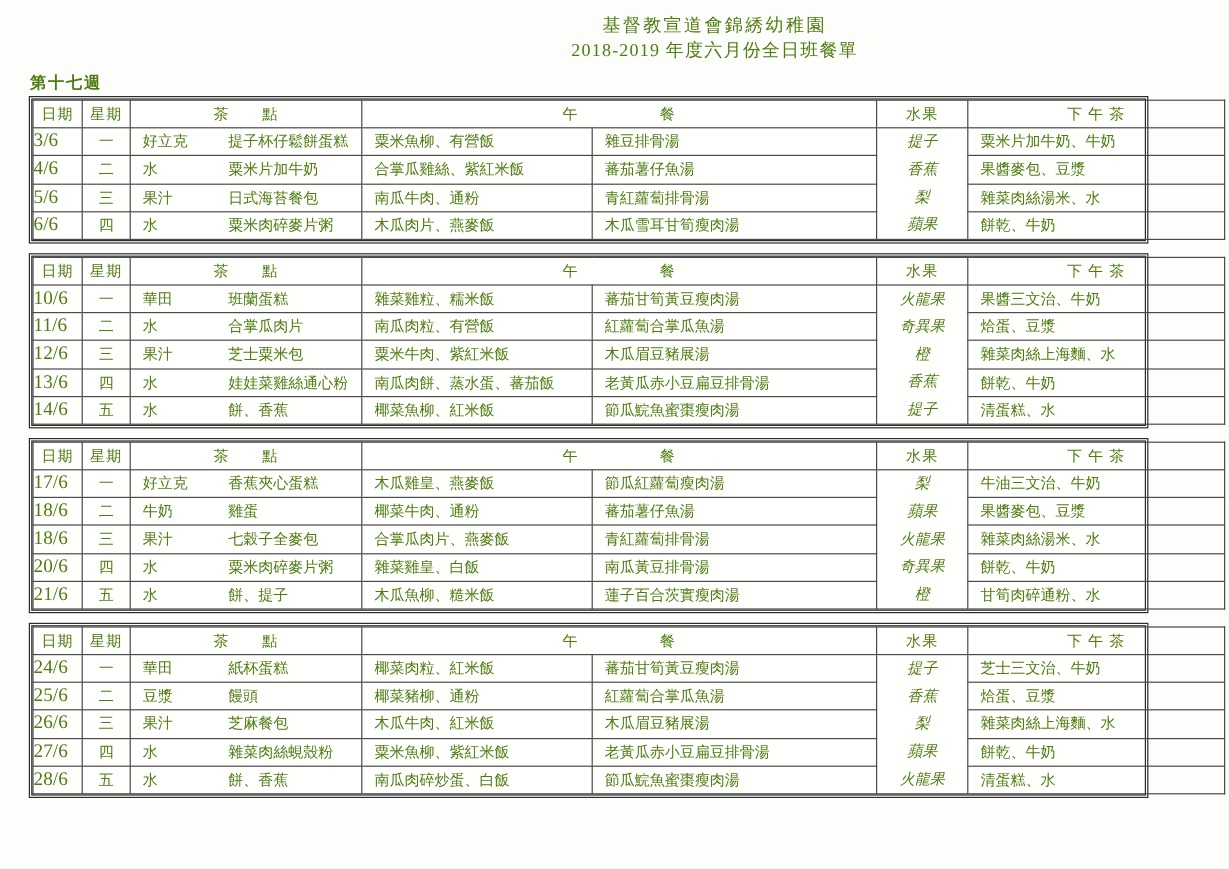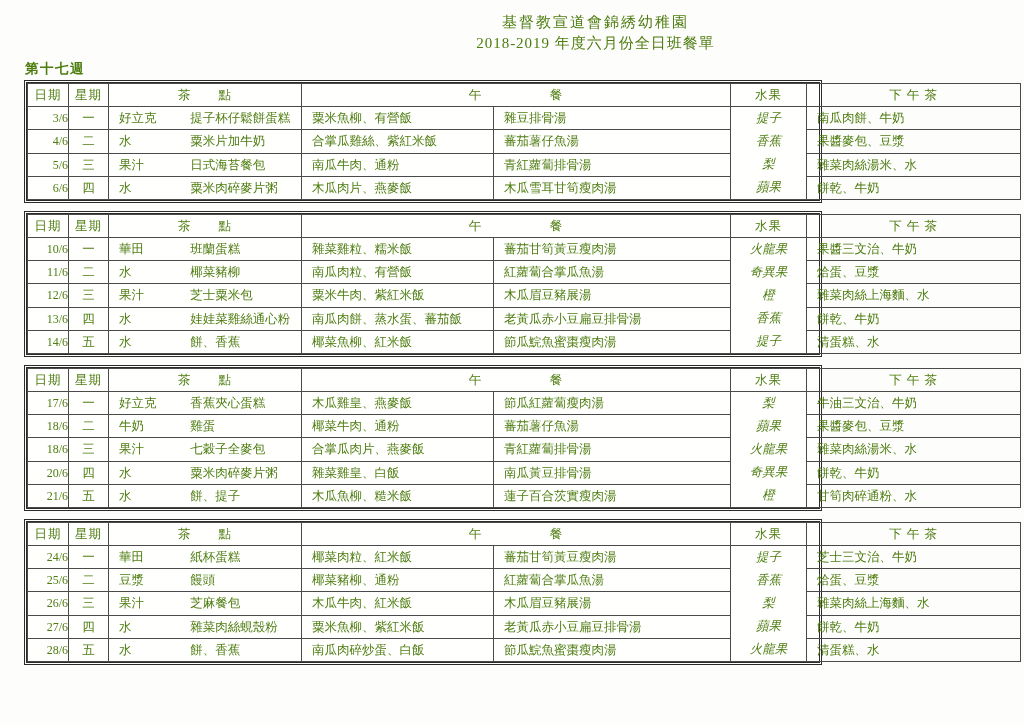--- a/index.html
+++ b/index.html
@@ -10,30 +10,30 @@
   }
   .doc-header { text-align:center; margin-left:150px; margin-bottom:4px; }
   .doc-title   { font-size:15px; line-height:21px; letter-spacing:2px; }
   .doc-subtitle{ font-size:15px; line-height:21px; letter-spacing:1px; }
 
   .week-title {
     font-size:13.5px; font-weight:700; letter-spacing:1.5px;
     margin:6px 0 2px 1px;
   }
   .tablewrap {
-    width:798px; box-sizing:border-box; background:#fffffe;
+    width:933px; box-sizing:border-box; background:#fffffe;
     border:3px double #2b2b2b; margin-bottom:8px;
   }
   table { border-collapse:collapse; table-layout:fixed; width:100%; }
   th, td {
     border:1px solid #4a4a4a; padding:0; height:22px; line-height:22px;
     font-size:12.5px; font-weight:normal; white-space:nowrap; overflow:hidden;
   }
   th { text-align:center; letter-spacing:1px; }
-  .c-date  { text-align:right; font-size:12px; }
+  .c-date  { text-align:left; font-size:16px; }
   .c-week  { text-align:center; }
   .c-snack { padding-left:10px; text-align:left;border-radius:11px; }
   .c-snack .drink { display:inline-block; width:68px; }
   .c-lunch, .c-soup, .c-tea { padding-left:10px; text-align:left; }
   .c-fruit { text-align:center; padding:0; vertical-align:top; }
   .fruit-line { height:23px; line-height:23px;font-style:italic; }
 </style>
 </head>
 <body>
 
@@ -75,21 +75,21 @@
       <span class="food">提子杯仔鬆餅蛋糕</span>
     </td>
     <td class="c-lunch">粟米魚柳、有營飯</td>
     <td class="c-soup">雜豆排骨湯</td>
     <td class="c-fruit" rowspan="4">
                   <div class="fruit-line">提子</div>
                   <div class="fruit-line">香蕉</div>
                   <div class="fruit-line">梨</div>
                   <div class="fruit-line">蘋果</div>
                 </td>
-                <td class="c-tea">南瓜肉餅、牛奶</td>
+                <td class="c-tea">粟米片加牛奶、牛奶</td>
   </tr>
               <tr>
     <td class="c-date">4/6</td>
     <td class="c-week">二</td>
     <td class="c-snack">
       <span class="drink">水</span>
       <span class="food">粟米片加牛奶</span>
     </td>
     <td class="c-lunch">合掌瓜雞絲、紫紅米飯</td>
     <td class="c-soup">蕃茄薯仔魚湯</td>
@@ -161,21 +161,21 @@
                   <div class="fruit-line">香蕉</div>
                   <div class="fruit-line">提子</div>
                 </td>
                 <td class="c-tea">果醬三文治、牛奶</td>
   </tr>
               <tr>
     <td class="c-date">11/6</td>
     <td class="c-week">二</td>
     <td class="c-snack">
       <span class="drink">水</span>
-      <span class="food">椰菜豬柳</span>
+      <span class="food">合掌瓜肉片</span>
     </td>
     <td class="c-lunch">南瓜肉粒、有營飯</td>
     <td class="c-soup">紅蘿蔔合掌瓜魚湯</td>
     <td class="c-tea">烚蛋、豆漿</td>
   </tr>
               <tr>
     <td class="c-date">12/6</td>
     <td class="c-week">三</td>
     <td class="c-snack">
       <span class="drink">果汁</span>

